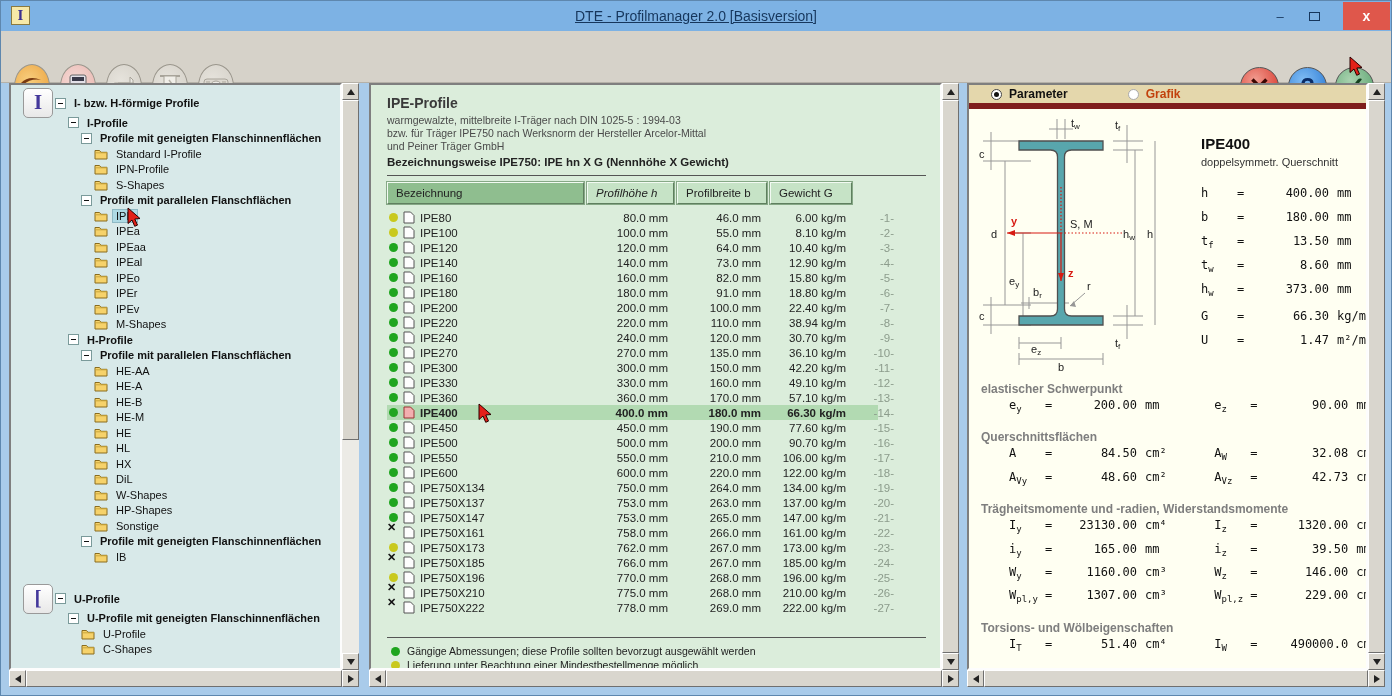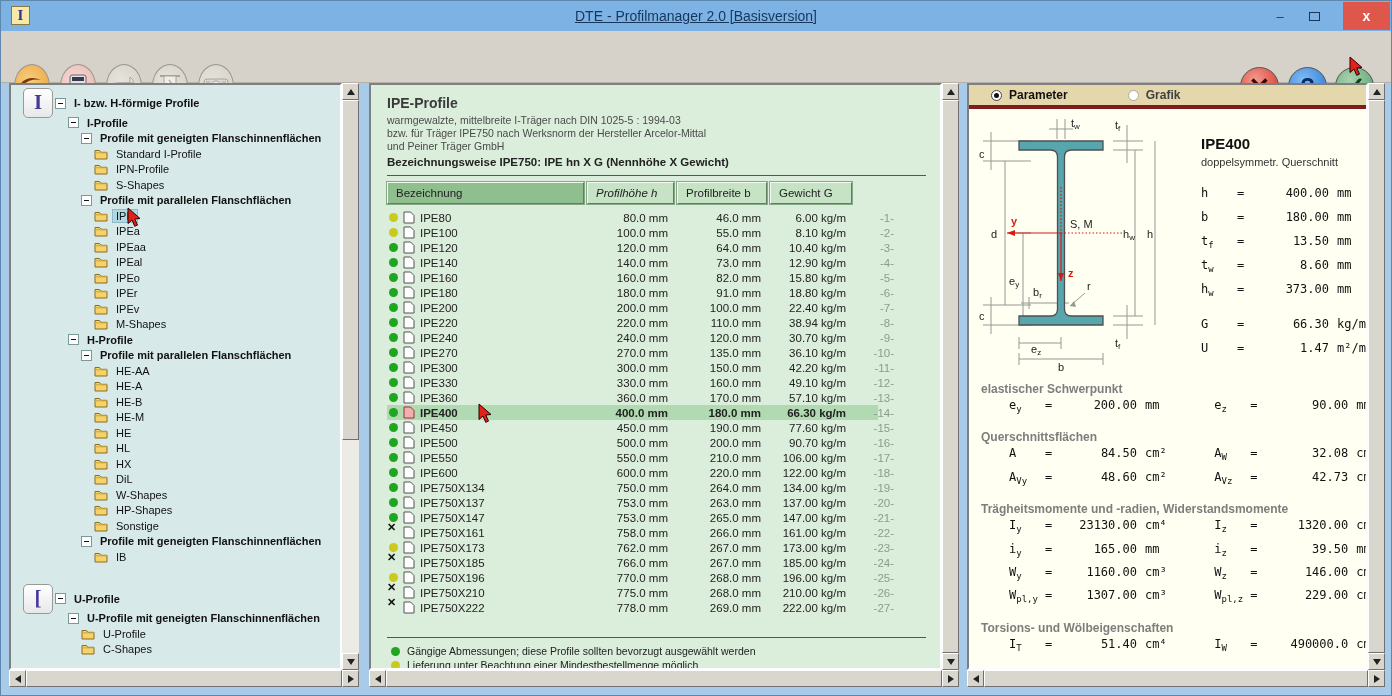--- a/index.html
+++ b/index.html
@@ -127,38 +127,38 @@
   .c-g { width:85px; text-align:right; }
   .c-num { width:48px; text-align:right; color:#8C9C8C; font-weight:normal; }
   .legend { margin-top:22px; }
   .legend-line { display:flex; align-items:center; font-size:10.5px; color:#222;
                  height:14px; }
   .ldot { width:9px; height:9px; border-radius:50%; margin:0 7px 0 4px; flex:none; }
   .ldot-g { background:#1FA51F; } .ldot-y { background:#C9C91E; }
 
   
   .tabbar { position:absolute; left:0; top:0; right:0; height:24px; background:#E4D7AC;
-            border-bottom:4px solid #7f1d1d; display:flex; align-items:center;
+            border-bottom:6px solid #7f1d1d; display:flex; align-items:center;
             font-size:12px; }
   .radio { width:11px; height:11px; border-radius:50%; border:1px solid #444;
            background:#fff; margin:0 7px 0 22px; position:relative; flex:none; }
   .radio.sel::before { content:""; position:absolute; left:2px; top:2px; width:5px;
                        height:5px; border-radius:50%; background:#111; }
   .radio.dis { border-color:#AAA; margin-left:60px; }
   .tab-lbl-on { font-weight:bold; color:#111; }
-  .tab-lbl-off { color:#404040; font-weight:bold;text-align:right; }
+  .tab-lbl-off { color:#c2410c; font-weight:bold;text-align:right; }
   .par-body { position:absolute; left:0; top:24px; right:0; bottom:0; }
   .diagram { position:absolute; left:4px; top:4px; }
   .pr-head { position:absolute; left:232px; top:26px; width:170px; }
   .pr-name { font-size:15px; font-weight:bold; color:#111; }
   .pr-sub { font-size:11px; color:#333; margin-top:4px; }
   .mono { font-family:"DejaVu Sans Mono", monospace; font-size:12px; color:#111; }
   .toprows { margin-top:16px; }
   .p-line { line-height:19.5px; white-space:nowrap; }
-  .gap-top { margin-top:12px; }
+  .gap-top { margin-top:4px; }
   .p-sym { display:inline-block; width:36px; }
   .p-eq  { display:inline-block; width:16px; }
   .p-val { display:inline-block; width:76px; text-align:right; }
   .p-unit{ display:inline-block; margin-left:8px; }
   sub { font-size:9px; }
   .sections { position:absolute; left:12px; top:262px; right:6px; }
   .p-item .p-head { display:none; } 
   .p-item.k-head .p-head { display:block; font-weight:bold; color:#7E7E7E;
                            font-size:12px; margin-top:11px; font-family:"Liberation Sans",sans-serif; }
   .p-item.k-row { line-height:19px; white-space:nowrap;margin-left:28px; }

